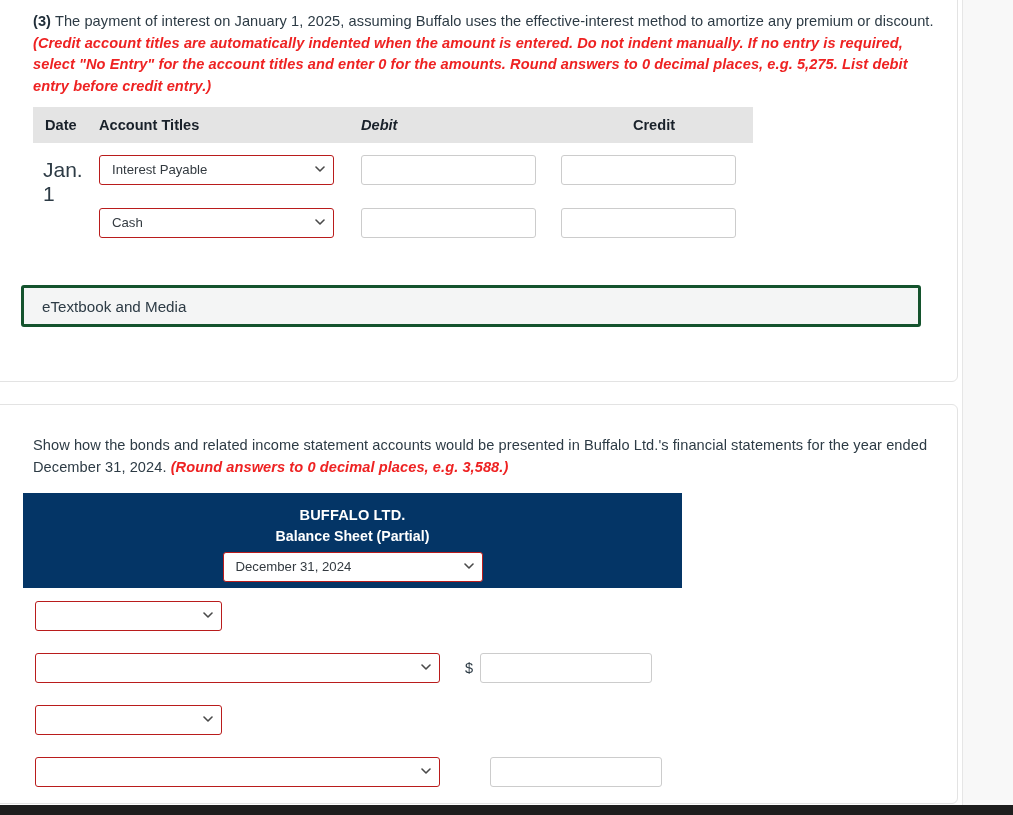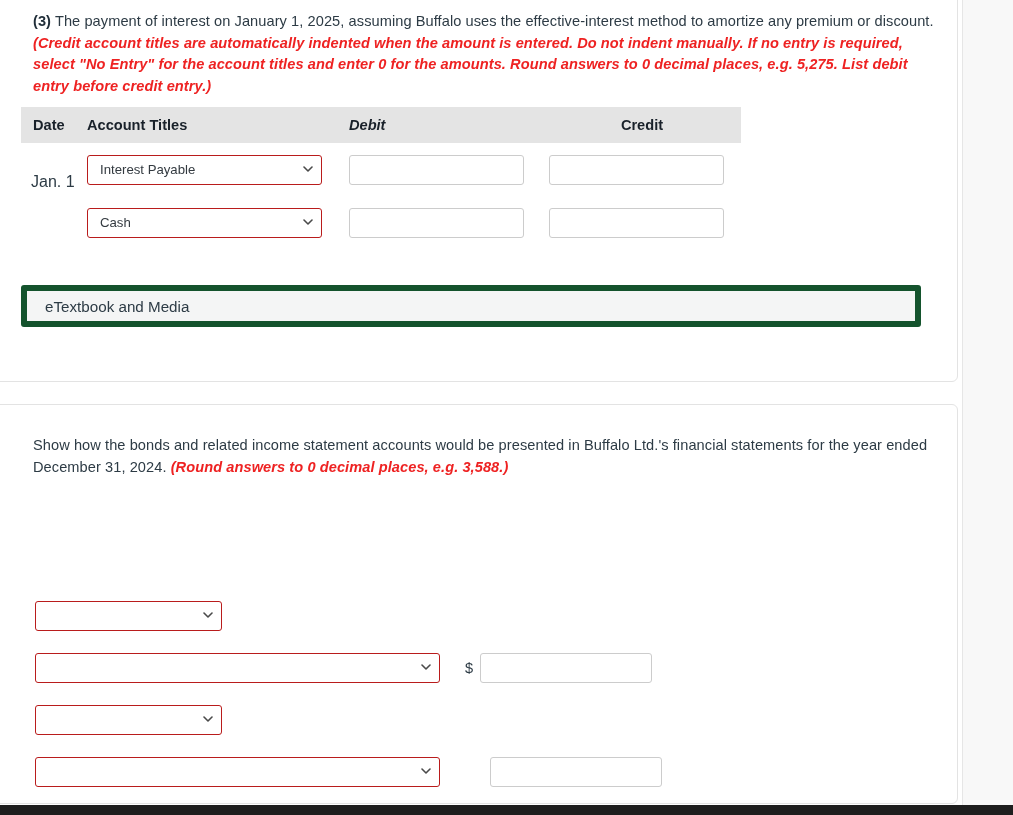--- a/index.html
+++ b/index.html
@@ -62,21 +62,21 @@
     font-style: italic;
     font-weight: 700;
   }
 
   #q3-text  { top: 20px; }
   #q4-text  { top: 30px; }
 
   
   .je-table {
     position: absolute;
-    left: 28px;
+    left: 40px;
     top: 116px;
     width: 720px;
   }
   .je-head {
     display: flex;
     align-items: center;
     background: #e4e4e4;
     height: 36px;
     font-size: 14.6px;
     font-weight: 700;
@@ -88,21 +88,21 @@
   .je-head .c-credit { flex: 0 0 186px; text-align: center; }
 
   .je-row {
     display: flex;
     align-items: center;
     height: 53px;
   }
   .je-row .c-date {
     width: 66px;
     padding-left: 10px;
-    font-size: 16px;
+    font-size: 21px;
     color: #2d3b45;
     margin-top: 24px;
   }
   .je-row .c-title  { flex: 0 0 262px; }
   .je-row .c-debit  { flex: 0 0 200px; }
   .je-row .c-credit { flex: 0 0 186px; }
 
   
   .sel {
     appearance: none;
@@ -143,21 +143,21 @@
   .in-amount   { width: 175px; }
 
   
   .etext {
     position: absolute;
     left: 28px;
     top: 294px;
     width: 900px;
     height: 42px;
     background: #f4f5f5;
-    border: 6px solid #14532d;
+    border: 3px solid #14532d;
     border-radius: 3px;
     display: flex;
     align-items: center;
     padding-left: 18px;
     font-size: 15.2px;
     color: #2d3b45;
     cursor: pointer;
   }
 
   
@@ -294,20 +294,34 @@
     </div>
 
   </div>
 
   <div class="card" id="card-two">
 
     <div class="q-text" id="q4-text">
       <span>Show how the bonds and related income statement accounts would be presented in Buffalo Ltd.'s financial statements for the year ended December 31, 2024. </span><span class="q-note">(Round answers to 0 decimal places, e.g. 3,588.)</span>
     </div>
 
+    <div class="bs-header">
+      <div class="bs-co">BUFFALO LTD.</div>
+      <div class="bs-sub">Balance Sheet (Partial)</div>
+      <span class="bs-date-wrap sel-wrap">
+        <select class="sel sel-date">
+          <option>December 31, 2024</option>
+        </select>
+        <span class="chev">
+          <svg viewBox="0 0 10 10" width="10" height="10">
+              <path d="M1 3 L5 7 L9 3" fill="none" stroke="#4a4a4a" stroke-width="1.6" stroke-linecap="round" stroke-linejoin="round"></path>
+            </svg>
+        </span>
+      </span>
+    </div>
 
     <div class="bs-body">
 
       <div class="bs-line">
         <span class="sel-wrap">
           <select class="sel sel-short">
             <option></option>
           </select>
           <span class="chev">
             <svg viewBox="0 0 10 10" width="10" height="10">

